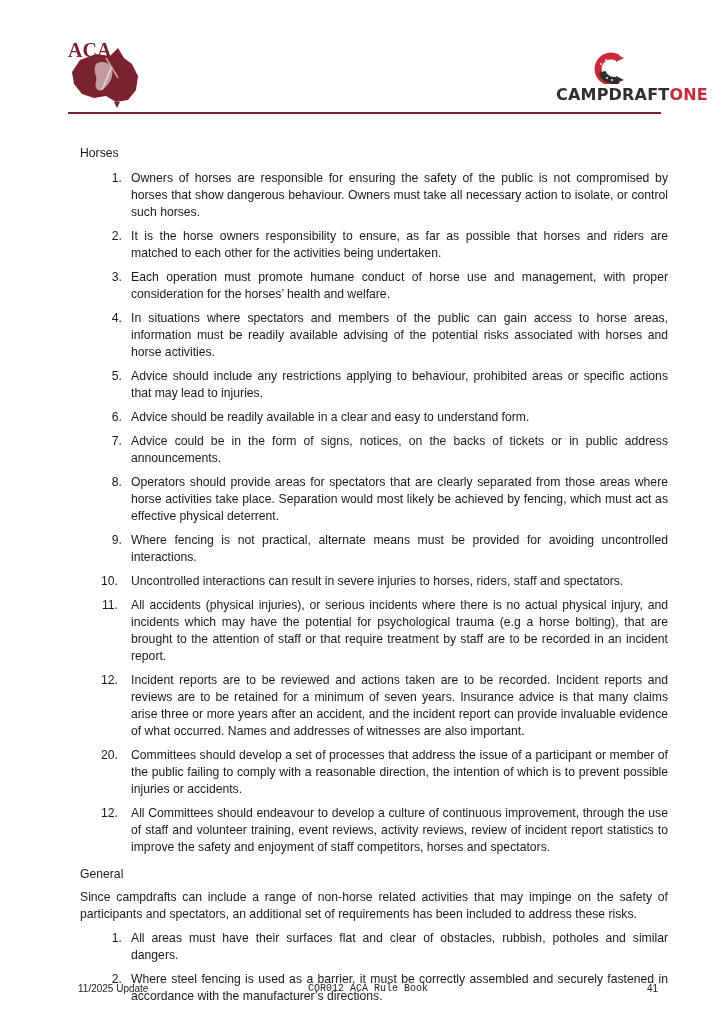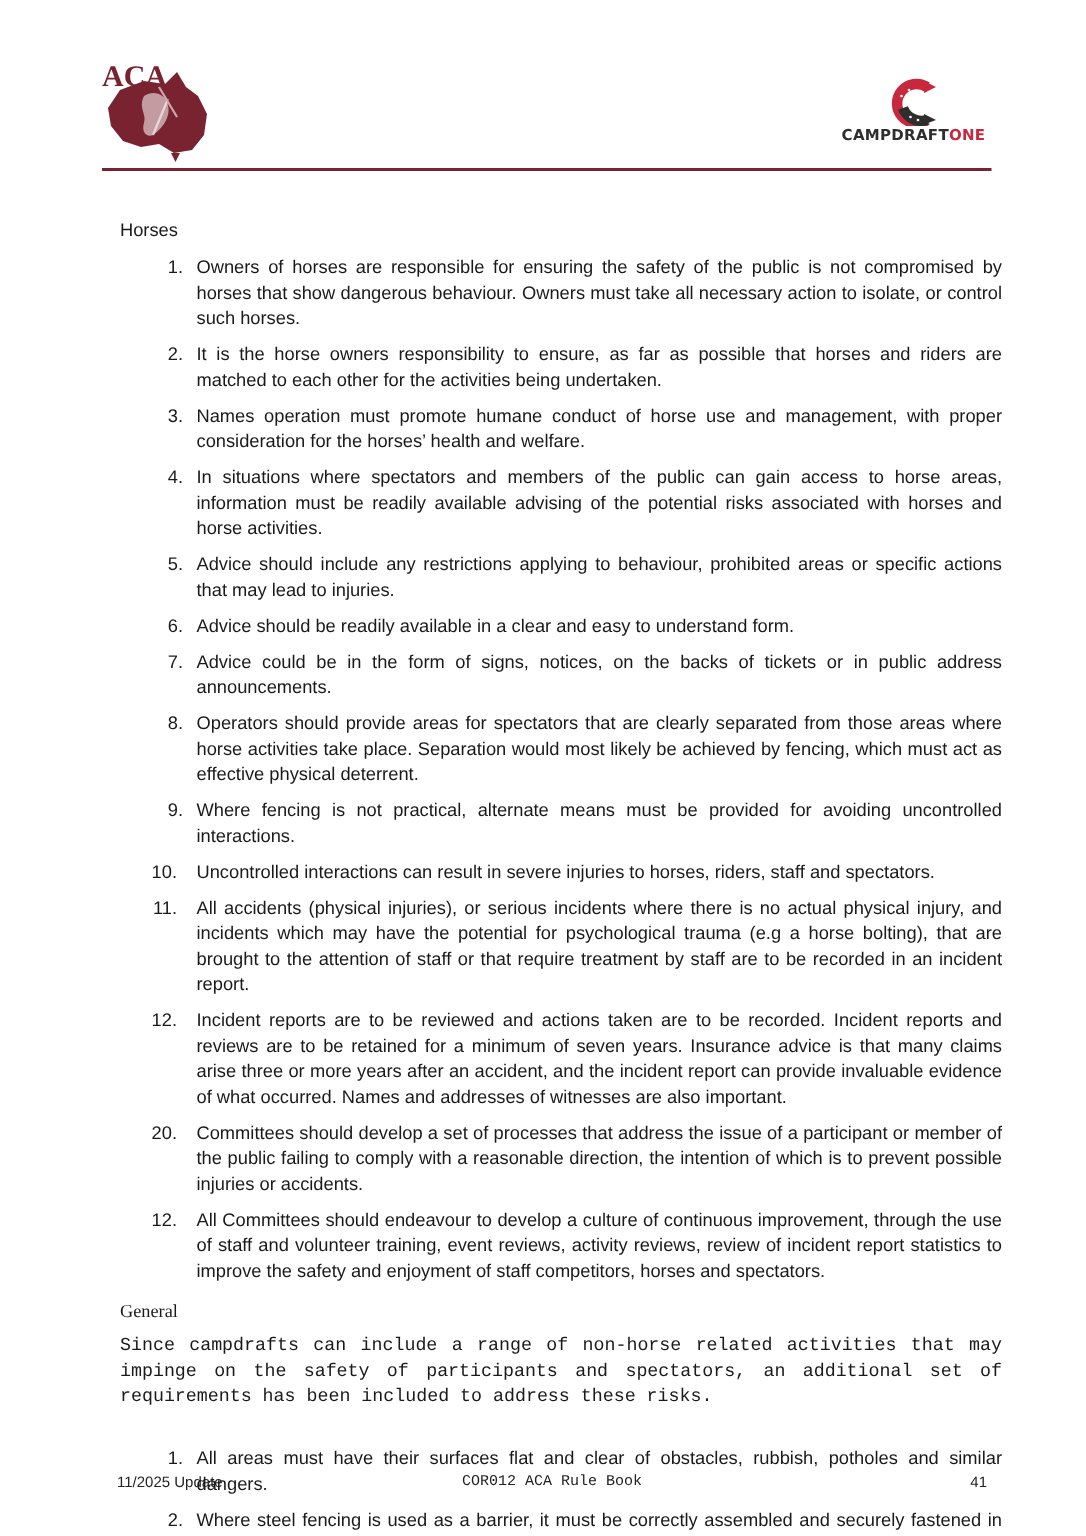--- a/index.html
+++ b/index.html
@@ -5,33 +5,33 @@
     html, body { margin: 0; padding: 0; background: #ffffff; }
     body { width: 724px; height: 1024px; position: relative; overflow: hidden;
       font-family: "Liberation Sans", sans-serif; color: #1a1a1a; }
     .page { position: absolute; left: 0; top: 0; width: 724px; height: 1024px; }
 
     .header-rule { position: absolute; left: 68px; top: 112px; width: 593px; height: 2px; background: #7a2330; }
 
     .aca-logo { position: absolute; left: 66px; top: 38px; width: 76px; height: 72px; }
     .cd-logo { position: absolute; left: 556px; top: 52px; width: 106px; height: 50px; }
     .cd-word { position: absolute; left: 0; top: 33px; width: 106px; text-align: center;
-      font-family: "DejaVu Sans", sans-serif; font-weight: bold; font-size: 10px; letter-spacing: 0.2px; }
+      font-family: "DejaVu Sans", sans-serif; font-weight: bold; font-size: 16px; letter-spacing: 0.2px; }
     .cd-word .dark { color: #2e2e2e; }
     .cd-word .red { color: #c8283c; }
 
     .content { position: absolute; left: 80px; top: 145px; width: 588px;
       font-size: 12.2px; line-height: 17px; }
     .section-title { margin: 0 0 8px 0; font-weight: normal; font-size: 12.2px; }
-    .section-title.general { margin-top: 10px; margin-bottom: 6px; font-family: Liberation Serif, serif; }
+    .section-title.general { margin-top: 10px; margin-bottom: 6px; }
     ol { margin: 0; padding: 0; list-style: none; }
     li { position: relative; padding-left: 33px; margin-left: 18px; margin-bottom: 7px; text-align: justify; }
     li .num { position: absolute; left: 0; top: 0; width: 24px; text-align: right; }
     li.two-digit .num { width: 26px; left: -6px; }
-    .intro { text-align: justify; margin: 0 0 24px 0; font-family: Liberation Mono, monospace; }
+    .intro { text-align: justify; margin: 0 0 7px 0; }
 
     .footer { position: absolute; top: 983px; left: 78px; width: 580px; font-size: 10px; color: #222; }
     .footer .left { position: absolute; left: 0; }
     .footer .center { position: absolute; left: 0; width: 580px; text-align: center; font-family: Liberation Mono, monospace; }
     .footer .right { position: absolute; right: 0; }
   </style>
 </head>
 <body>
 
 <div class="page">
@@ -60,21 +60,21 @@
     <div class="cd-word"><span class="dark">CAMPDRAFT</span><span class="red">ONE</span></div>
   </div>
 
   <div class="header-rule"></div>
 
   <div class="content">
     <div class="section-title">Horses</div>
     <ol>
       <li><span class="num">1.</span><span>Owners of horses are responsible for ensuring the safety of the public is not compromised by horses that show dangerous behaviour. Owners must take all necessary action to isolate, or control such horses.</span></li>
       <li><span class="num">2.</span><span>It is the horse owners responsibility to ensure, as far as possible that horses and riders are matched to each other for the activities being undertaken.</span></li>
-      <li><span class="num">3.</span><span>Names operation must promote humane conduct of horse use and management, with proper consideration for the horses’ health and welfare.</span></li>
+      <li><span class="num">3.</span><span>Each operation must promote humane conduct of horse use and management, with proper consideration for the horses’ health and welfare.</span></li>
       <li><span class="num">4.</span><span>In situations where spectators and members of the public can gain access to horse areas, information must be readily available advising of the potential risks associated with horses and horse activities.</span></li>
       <li><span class="num">5.</span><span>Advice should include any restrictions applying to behaviour, prohibited areas or specific actions that may lead to injuries.</span></li>
       <li><span class="num">6.</span><span>Advice should be readily available in a clear and easy to understand form.</span></li>
       <li><span class="num">7.</span><span>Advice could be in the form of signs, notices, on the backs of tickets or in public address announcements.</span></li>
       <li><span class="num">8.</span><span>Operators should provide areas for spectators that are clearly separated from those areas where horse activities take place. Separation would most likely be achieved by fencing, which must act as effective physical deterrent.</span></li>
       <li><span class="num">9.</span><span>Where fencing is not practical, alternate means must be provided for avoiding uncontrolled interactions.</span></li>
       <li class="two-digit"><span class="num">10.</span><span>Uncontrolled interactions can result in severe injuries to horses, riders, staff and spectators.</span></li>
       <li class="two-digit"><span class="num">11.</span><span>All accidents (physical injuries), or serious incidents where there is no actual physical injury, and incidents which may have the potential for psychological trauma (e.g a horse bolting), that are brought to the attention of staff or that require treatment by staff are to be recorded in an incident report.</span></li>
       <li class="two-digit"><span class="num">12.</span><span>Incident reports are to be reviewed and actions taken are to be recorded. Incident reports and reviews are to be retained for a minimum of seven years. Insurance advice is that many claims arise three or more years after an accident, and the incident report can provide invaluable evidence of what occurred. Names and addresses of witnesses are also important.</span></li>
       <li class="two-digit"><span class="num">20.</span><span>Committees should develop a set of processes that address the issue of a participant or member of the public failing to comply with a reasonable direction, the intention of which is to prevent possible injuries or accidents.</span></li>

